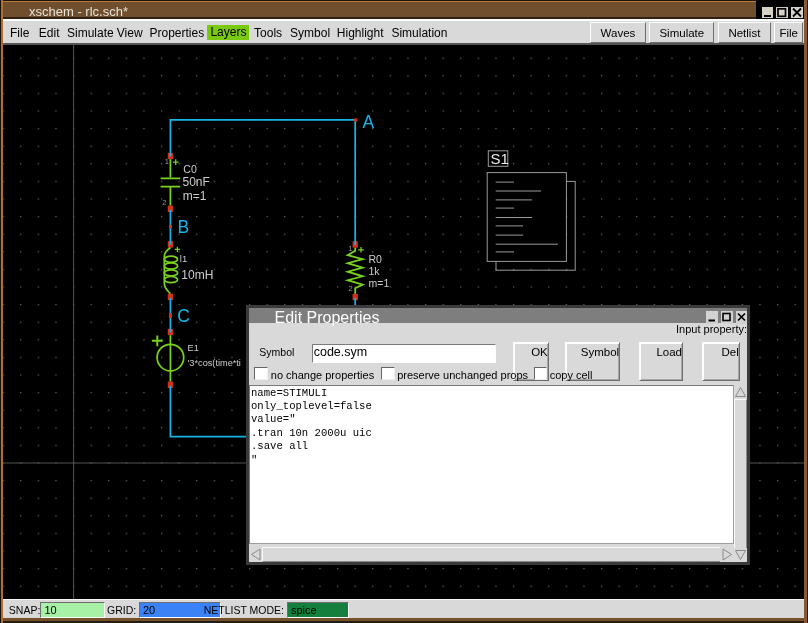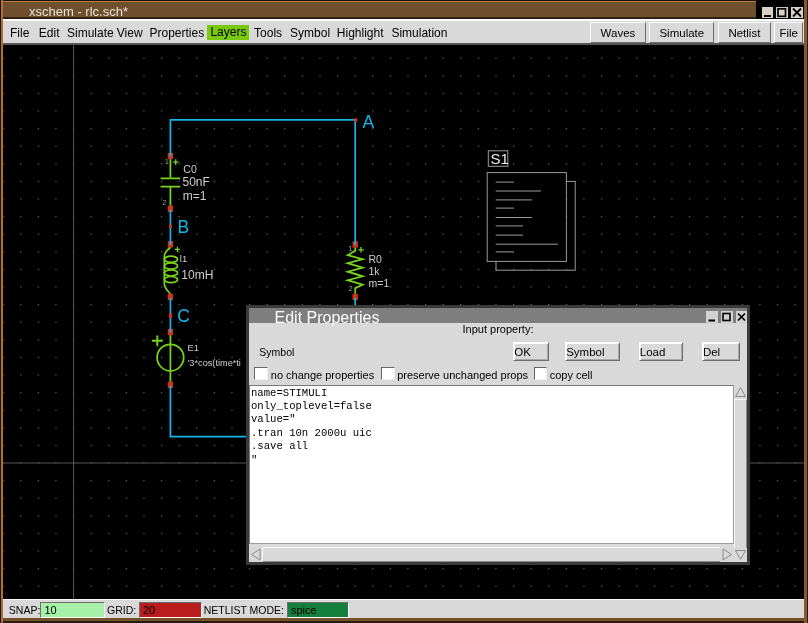--- a/index.html
+++ b/index.html
@@ -19,21 +19,21 @@
 #bottombar{position:absolute;left:0;top:618px;width:808px;height:5px;background:linear-gradient(#755029 0,#755029 3.5px,#241b12 3.5px,#241b12 5px)}
 #bleft{position:absolute;left:0;top:0;width:3px;height:623px;background:linear-gradient(90deg,#1b130b 0,#1b130b 1px,#b06e33 1px,#b06e33 3px)}
 #bright{position:absolute;left:804px;top:0;width:4px;height:623px;background:linear-gradient(90deg,#875930 0,#875930 3px,#241b12 3px,#241b12 4px)}
 
 #dlg{position:absolute;left:246px;top:305px;width:498px;height:254px;background:#d9d9d9;border:3px solid #3a3a3a}
 #dtitle{position:absolute;left:0;top:0;width:498px;height:15px;background:#7e7e7e}
 #dtitle span{position:absolute;left:25.5px;top:1.2px;font-size:16px;color:#fff}
 .dwb{position:absolute;top:3px;height:12.5px;background:#d2d2d2}
 .dl{position:absolute;font-size:11px;color:#000}
 #symfield{position:absolute;left:62.5px;top:35.9px;width:184.5px;height:19px;box-sizing:border-box;background:#fff;border:1px solid;border-color:#7b7b7b #fdfdfd #fdfdfd #7b7b7b;font-size:12.5px;padding-left:1.2px;line-height:14px}
-.btn{position:absolute;top:34.2px;height:19px;box-sizing:border-box;background:#d9d9d9;border:1px solid;border-color:#fdfdfd #6e6e6e #6e6e6e #fdfdfd;box-shadow:inset 1px 1px 0 #fff,inset -1px -1px 0 #a8a8a8;font-size:11.5px;text-align:left;line-height:19px;color:#000}
+.btn{position:absolute;top:34.2px;height:39px;box-sizing:border-box;background:#d9d9d9;border:1px solid;border-color:#fdfdfd #6e6e6e #6e6e6e #fdfdfd;box-shadow:inset 1px 1px 0 #fff,inset -1px -1px 0 #a8a8a8;font-size:11.5px;text-align:right;line-height:19px;color:#000}
 .cb{position:absolute;top:58.7px;width:13.5px;height:13.5px;box-sizing:border-box;background:#fff;border:1px solid;border-color:#666 #efefef #efefef #666}
 #dtext{position:absolute;left:0px;top:77px;width:483px;height:156.5px;background:#fff;border:1px solid;border-color:#7a7a7a #9d9d9d #9d9d9d #7a7a7a}
 #dtext pre{margin:0.5px 0 0 1px;font-family:"Liberation Mono",monospace;font-size:10.6px;line-height:13.4px;color:#000}
 #vscroll{position:absolute;left:485px;top:77px;width:13px;height:177px;background:#b5b5b5}
 #hscroll{position:absolute;left:0px;top:238.5px;width:485px;height:15.5px;background:#b5b5b5}
 .sarr{position:absolute;background:#d9d9d9}
 .thumb{position:absolute;background:#d9d9d9;border:1px solid;border-color:#fbfbfb #8a8a8a #8a8a8a #fbfbfb}
 </style></head>
 <body>
 
@@ -129,22 +129,23 @@
         <svg width="11" height="12">
           <rect x="2" y="2.5" width="7" height="7" fill="none" stroke="#000" stroke-width="1.6"></rect>
         </svg>
       </div>
   <div class="dwb" style="left:486.9px;width:11.1px">
         <svg width="11" height="12">
           <path d="M2 2.5 L9 9.5 M9 2.5 L2 9.5" stroke="#000" stroke-width="1.7"></path>
         </svg>
       </div>
  </div>
- <div class="dl" style="left:0;right:0;top:14.5px;text-align:center">Input property:</div>
+ <div class="dl" style="left:0;right:0;top:14.5px;text-align:right">Input property:</div>
  <div class="dl" style="left:10.3px;top:38px;font-size:10.5px">Symbol</div>
+ <div id="symfield">code.sym</div>
  <div class="btn" style="left:264.2px;width:35.6px">OK</div>
  <div class="btn" style="left:316.2px;width:55px">Symbol</div>
  <div class="btn" style="left:389.8px;width:44.2px">Load</div>
  <div class="btn" style="left:452.9px;width:37.9px">Del</div>
  <div class="cb" style="left:5.3px"></div>
  <div class="dl" style="left:21.8px;top:60.5px">no change properties</div>
  <div class="cb" style="left:132.2px"></div>
  <div class="dl" style="left:148.2px;top:60.5px">preserve unchanged props</div>
  <div class="cb" style="left:284.7px"></div>
  <div class="dl" style="left:300.7px;top:60.5px">copy cell</div>
@@ -215,19 +216,19 @@
  <span class="mi" style="left:390.4px">Simulation</span>
  <div class="mbtn" style="left:589.1px;width:55.7px">Waves</div>
  <div class="mbtn" style="left:648.4px;width:64.9px">Simulate</div>
  <div class="mbtn" style="left:716.7px;width:53.4px">Netlist</div>
  <div class="mbtn" style="left:773.2px;width:29px">File</div>
 </div>
 <div id="statusbar">
  <span class="st" style="left:5.8px">SNAP:</span>
  <div class="sf" style="left:37.4px;width:65.1px;background:#a6f1a6">10</div>
  <span class="st" style="left:104px">GRID:</span>
- <div class="sf" style="left:135.9px;width:63px;background:#b91c1c">20</div>
+ <div class="sf" style="left:135.9px;width:82px;background:#3b82f6">20</div>
  <span class="st" style="left:200.7px">NETLIST MODE:</span>
  <div class="sf" style="left:283.9px;width:62.4px;background:#15803d">spice</div>
 </div>
 <div id="bottombar"></div>
 <div id="bleft"></div>
 <div id="bright"></div>
 
 </body></html>

